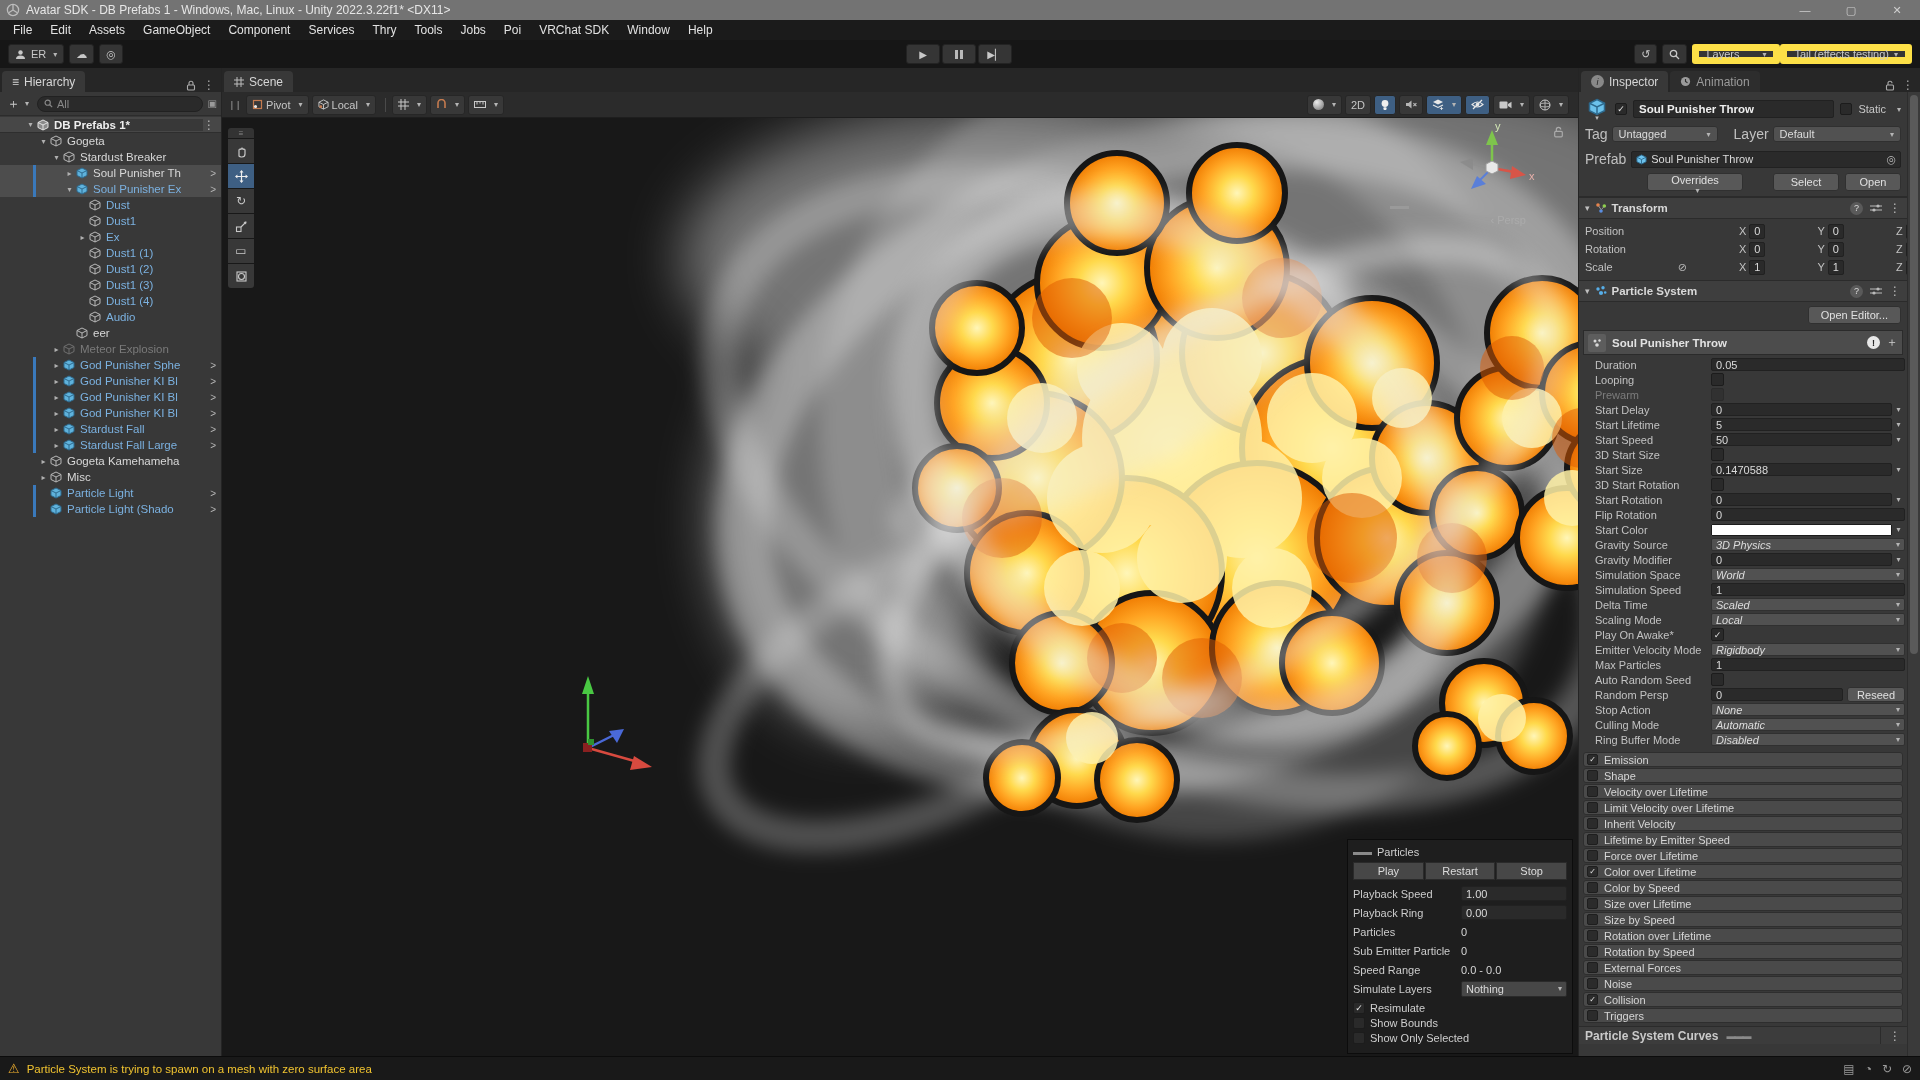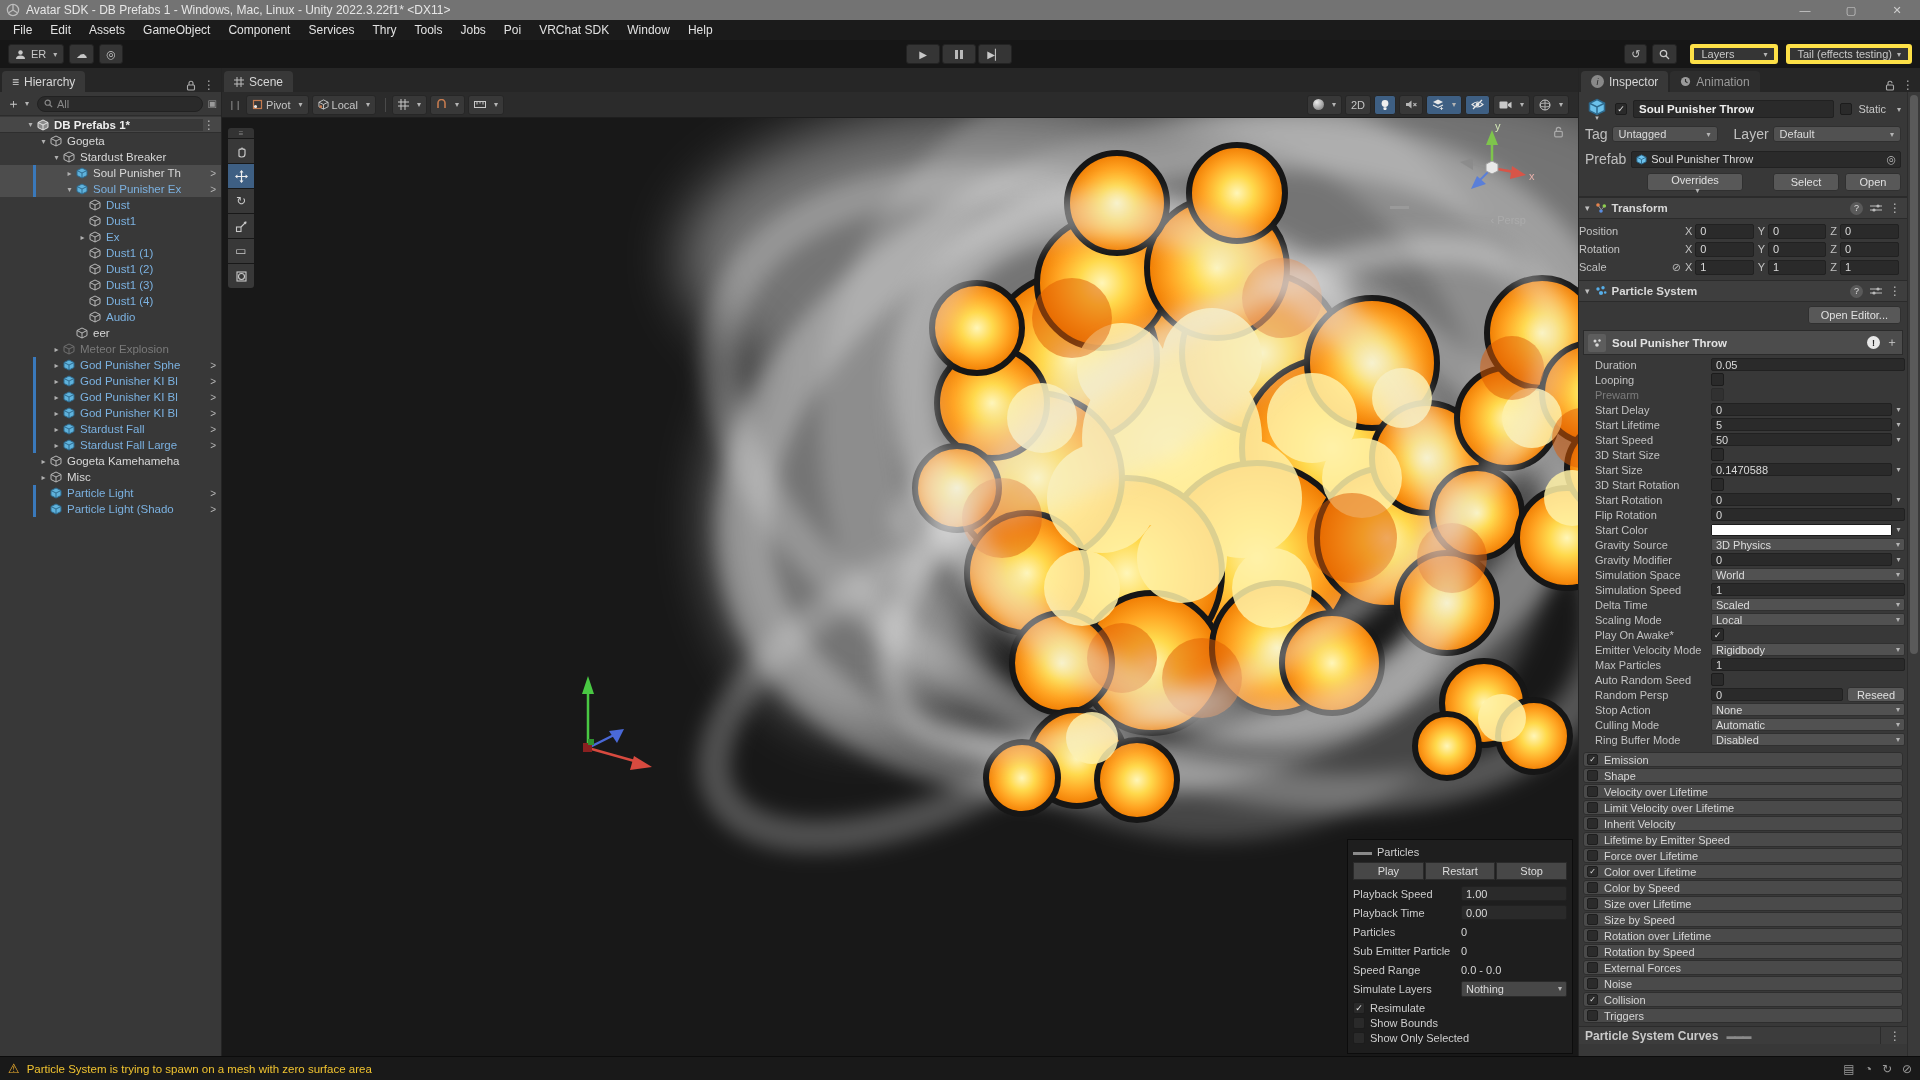--- a/index.html
+++ b/index.html
@@ -17,21 +17,21 @@
   
   .menubar{height:20px;background:#1b1b1b;display:flex;align-items:center;padding-left:4px;flex:0 0 auto;}
   .mitem{padding:0 9px;color:#e2e2e2;font-size:12px;height:20px;display:flex;align-items:center;}
 
   
   .toolbar{height:28px;background:#161616;display:flex;align-items:center;padding:0 8px;flex:0 0 auto;position:relative;}
   .tbtn{height:20px;background:#353535;border:1px solid #232323;border-radius:3px;display:inline-flex;align-items:center;justify-content:center;color:#c8c8c8;padding:0 6px;margin-right:5px;font-size:11px;}
   .tb-center{position:absolute;left:50%;transform:translateX(-50%);display:flex;}
   .tb-center .tbtn{width:34px;margin-right:2px;font-size:10px;}
   .tb-right{margin-left:auto;display:flex;align-items:center;}
-  .ddown{height:20px;background:#353535;border:4px solid #fde047;border-radius:3px;color:#c8c8c8;display:inline-flex;align-items:center;padding:0 7px;margin-left:8px;font-size:11px;}
+  .ddown{height:20px;background:#353535;border:7px solid #fde047;border-radius:3px;color:#c8c8c8;display:inline-flex;align-items:center;padding:0 7px;margin-left:0;font-size:11px;}
   .caret{font-size:8px;color:#b5b5b5;margin-left:5px;}
   .pauseglyph i{display:inline-block;width:3px;height:9px;background:#b9b9b9;margin:0 1px;}
 
   
   .main{flex:1 1 auto;display:flex;min-height:0;}
   .tabstrip{height:24px;background:#262626;display:flex;align-items:flex-end;flex:0 0 auto;padding-left:2px;position:relative;}
   .tab{height:21px;display:inline-flex;align-items:center;padding:0 10px;background:#383838;color:#d6d6d6;border-radius:4px 4px 0 0;font-size:12px;margin-right:2px;}
   .tab.inactive{background:#2d2d2d;color:#9a9a9a;}
   .tab .tabico{margin-right:5px;display:inline-flex;}
   .strip-icons{margin-left:auto;display:flex;align-items:center;padding-right:6px;gap:7px;color:#aaa;}
@@ -112,40 +112,40 @@
   .ipopup .caret{margin-left:auto;}
   .prefrow{display:flex;align-items:center;margin-top:7px;height:18px;gap:5px;}
   .preffield{flex:1;height:17px;background:#2a2a2a;border:1px solid #212121;border-radius:2px;display:flex;align-items:center;gap:4px;padding:0 4px;color:#dcdcdc;font-size:11px;}
   .btnrow{display:flex;align-items:center;margin-top:4px;height:20px;}
   .ibtn{height:18px;background:#585858;border:1px solid #303030;border-radius:3px;color:#e0e0e0;display:inline-flex;align-items:center;justify-content:center;padding:0 12px;font-size:11px;flex-direction:column;}
   .comphead{height:22px;background:#3e3e3e;border-top:1px solid #2b2b2b;border-bottom:1px solid #2b2b2b;display:flex;align-items:center;padding:0 6px;gap:5px;}
   .comphead .fold{font-size:9px;color:#c0c0c0;}
   .comphead .ctitle{font-weight:bold;color:#d8d8d8;font-size:11.5px;}
   .comphead .cicons{margin-left:auto;display:flex;align-items:center;gap:7px;color:#bbb;}
   .qmark{width:13px;height:13px;border-radius:50%;background:#5a5a5a;color:#ddd;font-size:9px;display:inline-flex;align-items:center;justify-content:center;}
-  .trow{display:flex;align-items:center;height:18px;padding-left:0;padding-right:4px;}
+  .trow{display:flex;align-items:center;height:18px;padding-left:6px;padding-right:4px;gap:48px;}
   .trow .tl{width:106px;color:#c2c2c2;font-size:11px;flex:0 0 auto;display:flex;align-items:center;}
   .axg{display:flex;align-items:center;flex:1;gap:3px;margin-right:4px;}
   .axl{color:#c2c2c2;font-size:11px;}
   .tfield{flex:1;height:15px;background:#2a2a2a;border:1px solid #212121;border-radius:2px;color:#dadada;font-size:11px;display:flex;align-items:center;padding:0 4px;}
   .linkico{margin-left:auto;margin-right:4px;color:#b5b5b5;font-size:11px;}
   .openeditor{display:flex;justify-content:flex-end;padding:4px 6px;}
   .modhead{height:25px;background:#4c4c4c;border:1px solid #2b2b2b;display:flex;align-items:center;margin:2px 4px;padding:0 4px;gap:6px;}
   .modhead .mtile{width:18px;height:18px;background:#5d5d5d;border-radius:2px;display:flex;align-items:center;justify-content:center;}
   .modhead .mtitle{font-weight:bold;color:#e2e2e2;font-size:11.5px;}
   .modhead .mright{margin-left:auto;display:flex;align-items:center;gap:6px;}
   .bang{width:13px;height:13px;border-radius:50%;background:#e8e8e8;color:#282828;font-weight:bold;font-size:9px;display:inline-flex;align-items:center;justify-content:center;}
   .plus{color:#cfcfcf;font-size:12px;}
   .prow{display:flex;align-items:center;height:15px;padding-left:16px;padding-right:2px;}
   .plabel{width:116px;flex:0 0 auto;color:#c2c2c2;font-size:11px;white-space:nowrap;}
   .plabel.dis{color:#7c7c7c;}
   .pctrl{flex:1;display:flex;align-items:center;min-width:0;}
   .pfield{flex:1;height:13px;background:#2a2a2a;border:1px solid #212121;border-radius:2px;color:#dadada;font-size:11px;display:flex;align-items:center;padding:0 4px;}
   .caretout{width:13px;text-align:center;color:#b5b5b5;font-size:8px;flex:0 0 auto;}
-  .ppop{flex:1;height:13px;background:#515151;border:1px solid #303030;border-radius:2px;color:#dcdcdc;font-size:11px;display:flex;align-items:center;padding:0 4px;}
+  .ppop{flex:1;height:13px;background:#515151;border:1px solid #303030;border-radius:2px;color:#dcdcdc;font-size:11px;display:flex;align-items:center;padding:0 4px;font-style:italic;}
   .ppop .caret{margin-left:auto;}
   .pswatch{flex:1;height:12px;background:#fff;border:1px solid #1c1c1c;border-radius:1px;}
   .pbtn2{height:15px;background:#585858;border:1px solid #303030;border-radius:3px;color:#e0e0e0;font-size:11px;display:inline-flex;align-items:center;padding:0 9px;margin-left:4px;flex:0 0 auto;}
   .cb2{width:13px;height:13px;background:#2a2a2a;border:1px solid #1c1c1c;border-radius:2px;display:inline-flex;align-items:center;justify-content:center;font-size:9px;color:#e0e0e0;}
   .cb2.on::after{content:"✓";}
   .cb2.dis{opacity:.45;}
   .mods{padding:5px 4px 0 4px;}
   .modbar{height:15px;margin-bottom:1px;background:#4a4a4a;border:1px solid #2e2e2e;border-radius:3px;display:flex;align-items:center;gap:6px;padding:0 3px;}
   .mcb{width:11px;height:11px;background:#2b2b2b;border:1px solid #1e1e1e;border-radius:2px;display:inline-flex;align-items:center;justify-content:center;font-size:8px;color:#e0e0e0;flex:0 0 auto;}
   .mcb.on::after{content:"✓";}
@@ -812,21 +812,21 @@
             <span class="ppbtn">Play</span>
             <span class="ppbtn">Restart</span>
             <span class="ppbtn">Stop</span>
           </div>
           <div id="pprows">
               <div class="pprow">
                 <span class="pl">Playback Speed</span>
                 <span class="ofield">1.00</span>
               </div>
               <div class="pprow">
-                <span class="pl">Playback Time</span>
+                <span class="pl">Playback Ring</span>
                 <span class="ofield">0.00</span>
               </div>
               <div class="pprow">
                 <span class="pl">Particles</span>
                 <span class="oval">0</span>
               </div>
               <div class="pprow">
                 <span class="pl">Sub Emitter Particle</span>
                 <span class="oval">0</span>
               </div>

